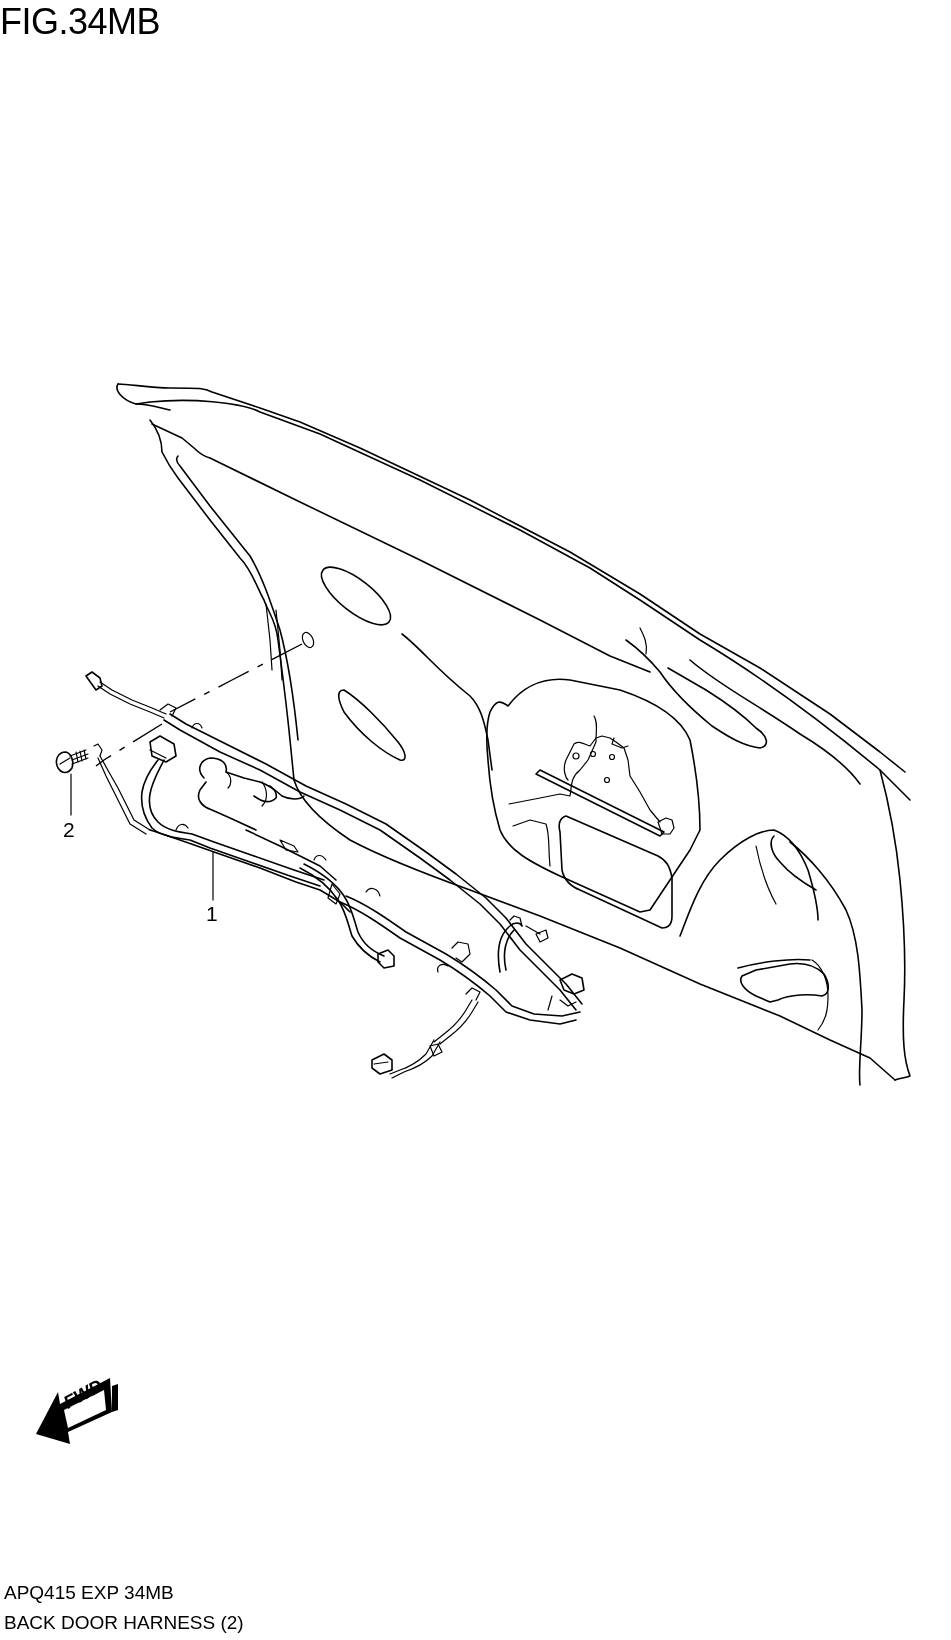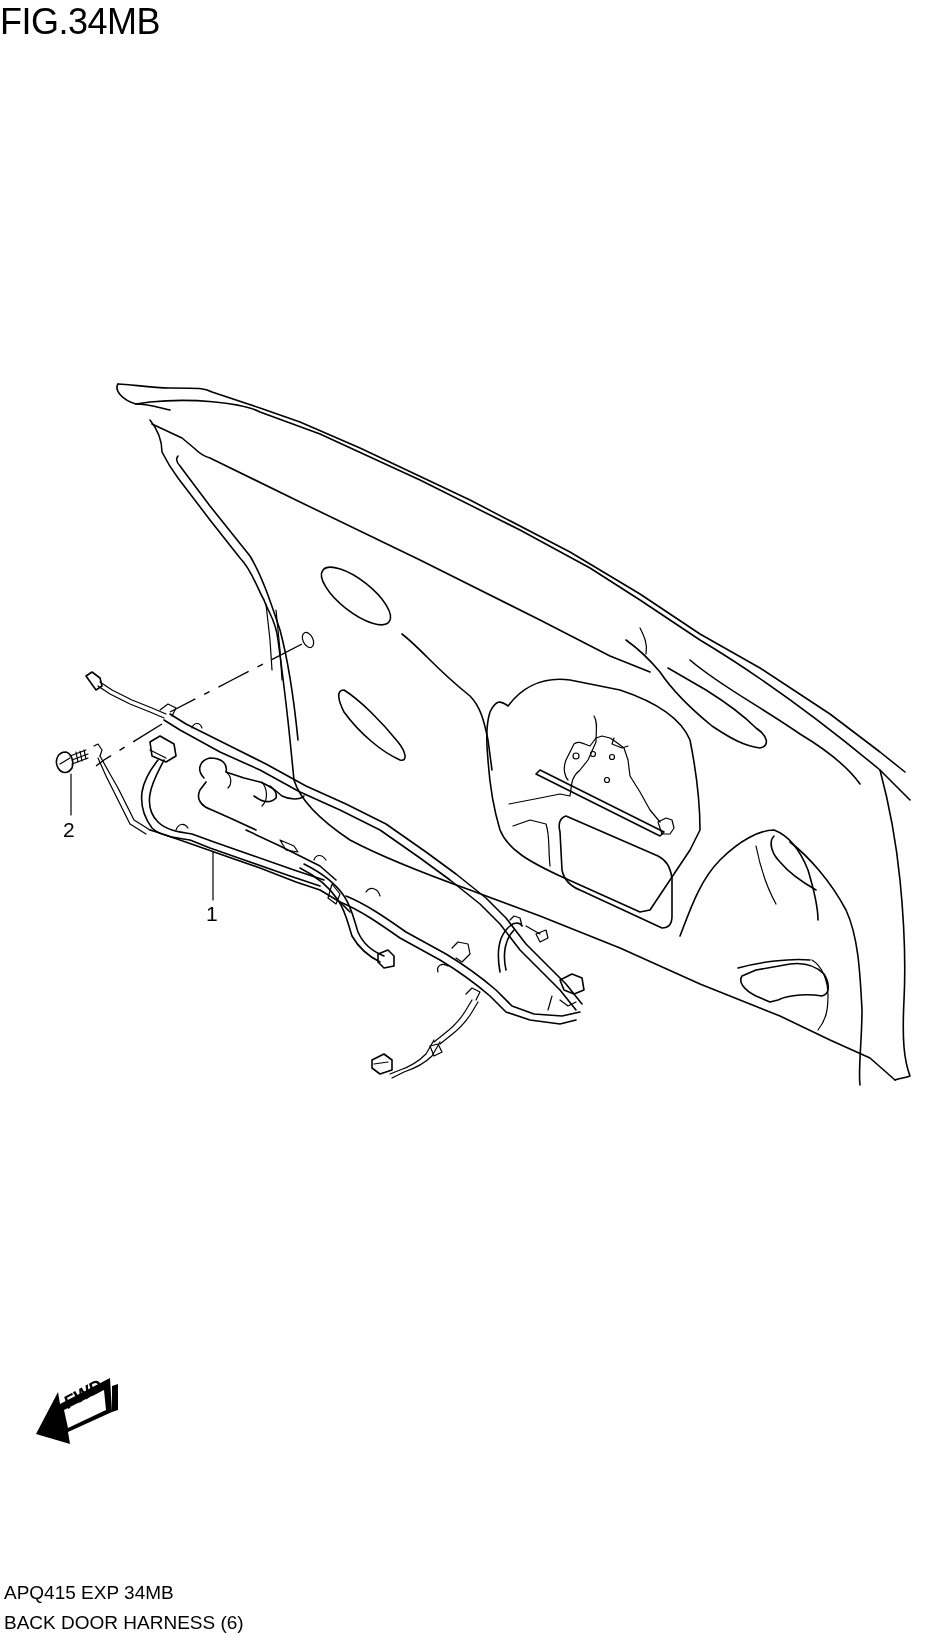--- a/index.html
+++ b/index.html
@@ -174,14 +174,14 @@
   </g>
 </svg>
 
 <div style="position:absolute; left:62px; top:1394px; font-size:18px; font-weight:bold; transform:rotate(-28deg) skewX(-10deg); transform-origin:left top; font-family:'Liberation Sans','DejaVu Sans',sans-serif; color:#000; letter-spacing:0px;">FWD</div>
 
 <div class="callout" style="left:63px; top:818px;">2</div>
 <div class="callout" style="left:206px; top:902px;">1</div>
 
 <div class="footer">
   <div>APQ415 EXP 34MB</div>
-  <div>BACK DOOR HARNESS (6)</div>
+  <div>BACK DOOR HARNESS (2)</div>
 </div>
 
 </body></html>

